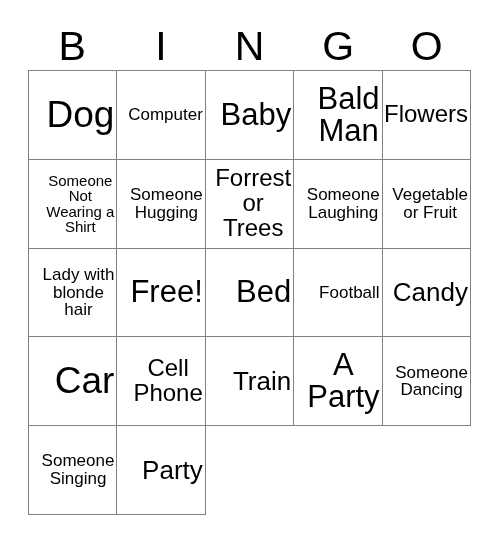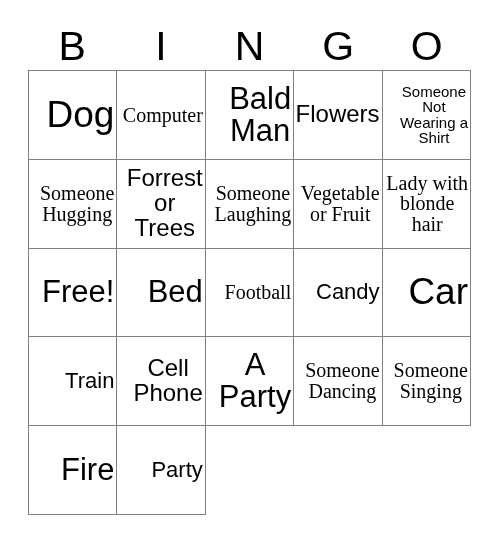--- a/index.html
+++ b/index.html
@@ -74,23 +74,23 @@
     text-align: center;
     line-height: 1.04;
     color: #000;
     white-space: pre-line;
     word-break: normal;
   }
 
   
   .fs-xl  { font-size: 37px; }
   .fs-lg  { font-size: 31px; }
-  .fs-md  { font-size: 22px; }
+  .fs-md  { font-size: 26px; }
   .fs-sm  { font-size: 24px; }
-  .fs-xs  { font-size: 20px; font-family: Liberation Serif, serif; }
+  .fs-xs  { font-size: 17px; }
   .fs-xxs { font-size: 15px; }
 </style>
 </head>
 <body>
 
 <div id="card">
 
   <div id="header-row">
     <div class="header-letter">B</div>
     <div class="header-letter">I</div>
@@ -98,20 +98,23 @@
     <div class="header-letter">G</div>
     <div class="header-letter">O</div>
   </div>
 
   <div id="grid">
       <div class="cell">
         <span class="cell-text fs-xl">Dog</span>
       </div>
       <div class="cell">
         <span class="cell-text fs-xs">Computer</span>
+      </div>
+      <div class="cell">
+        <span class="cell-text fs-lg">Baby</span>
       </div>
       <div class="cell">
         <span class="cell-text fs-lg">Bald
 Man</span>
       </div>
       <div class="cell">
         <span class="cell-text fs-sm">Flowers</span>
       </div>
       <div class="cell">
         <span class="cell-text fs-xxs">Someone
@@ -150,39 +153,36 @@
       <div class="cell">
         <span class="cell-text fs-xs">Football</span>
       </div>
       <div class="cell">
         <span class="cell-text fs-md">Candy</span>
       </div>
       <div class="cell">
         <span class="cell-text fs-xl">Car</span>
       </div>
       <div class="cell">
-        <span class="cell-text fs-md">Train</span>
+        <span class="cell-text fs-sm">Cell
+Phone</span>
       </div>
       <div class="cell">
-        <span class="cell-text fs-sm">Cell
-Phone</span>
+        <span class="cell-text fs-md">Train</span>
       </div>
       <div class="cell">
         <span class="cell-text fs-lg">A
 Party</span>
       </div>
       <div class="cell">
         <span class="cell-text fs-xs">Someone
 Dancing</span>
       </div>
       <div class="cell">
         <span class="cell-text fs-xs">Someone
 Singing</span>
       </div>
       <div class="cell">
-        <span class="cell-text fs-lg">Fire</span>
-      </div>
-      <div class="cell">
         <span class="cell-text fs-md">Party</span>
       </div>
     </div>
 
 </div>
 
 </body></html>

